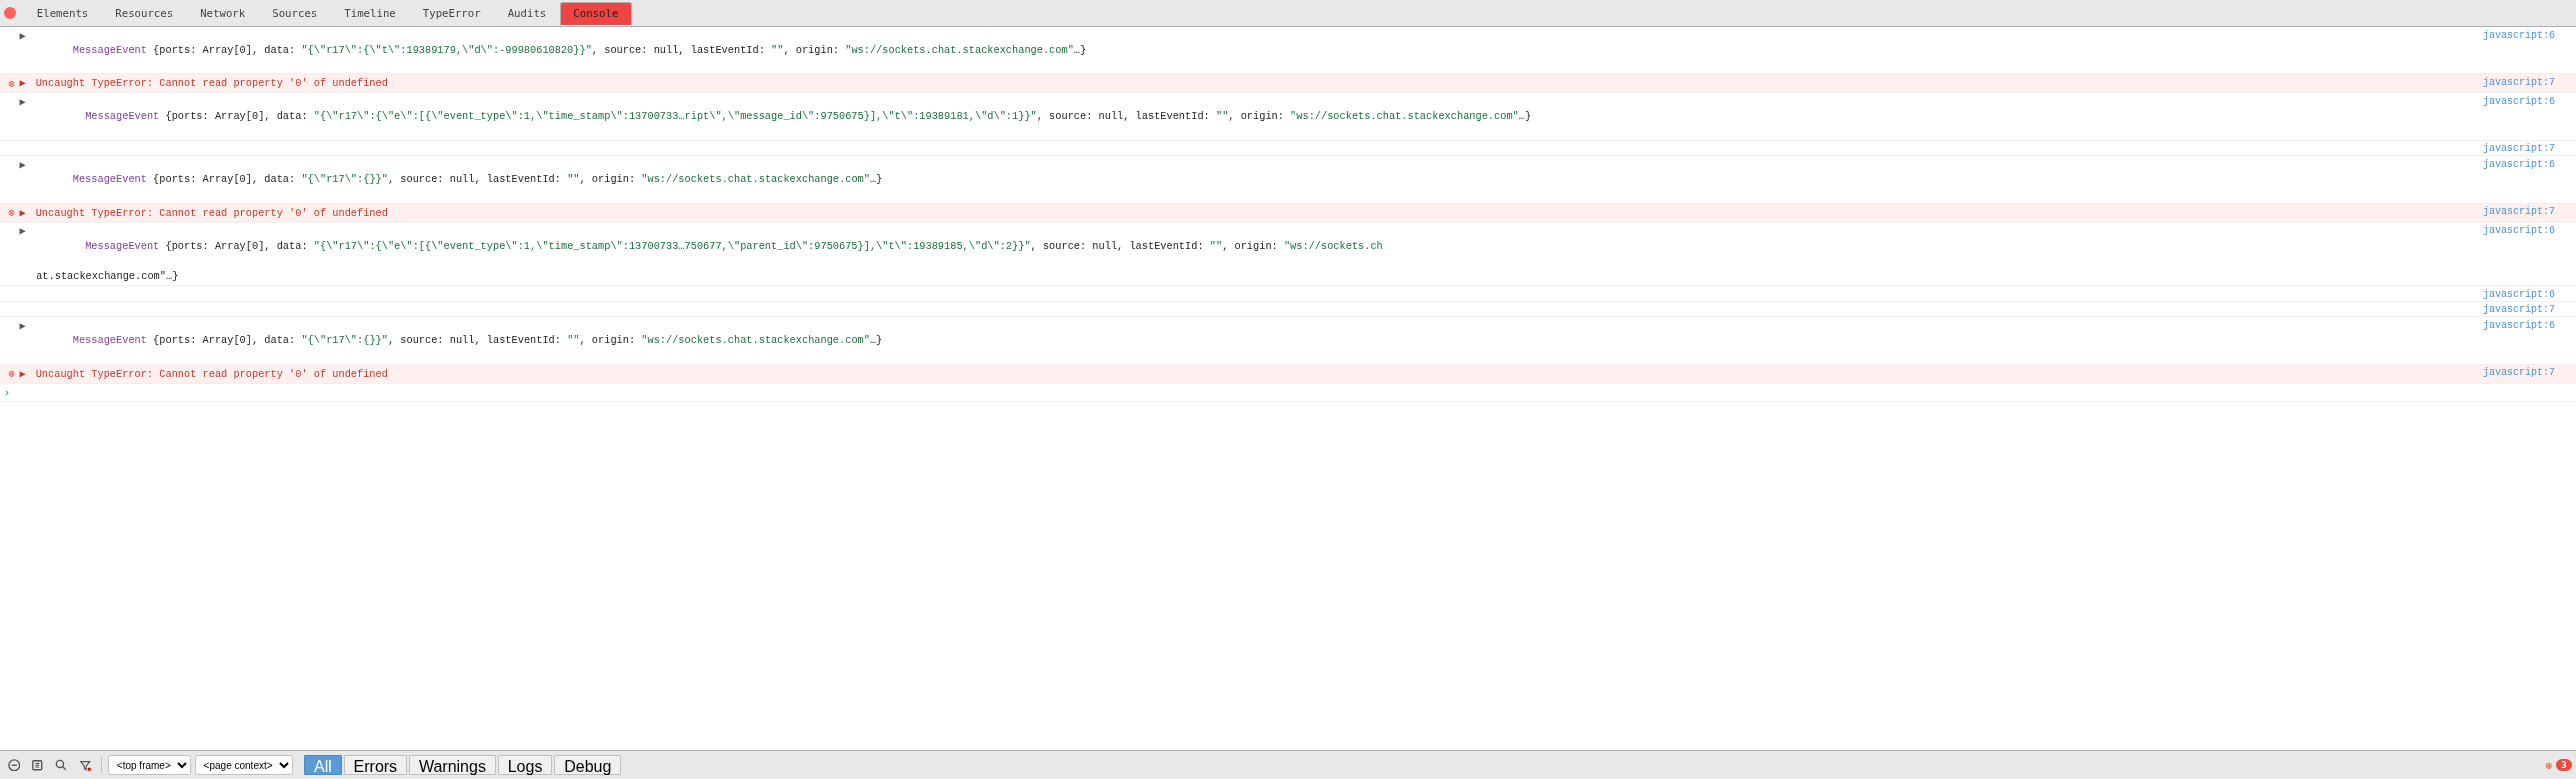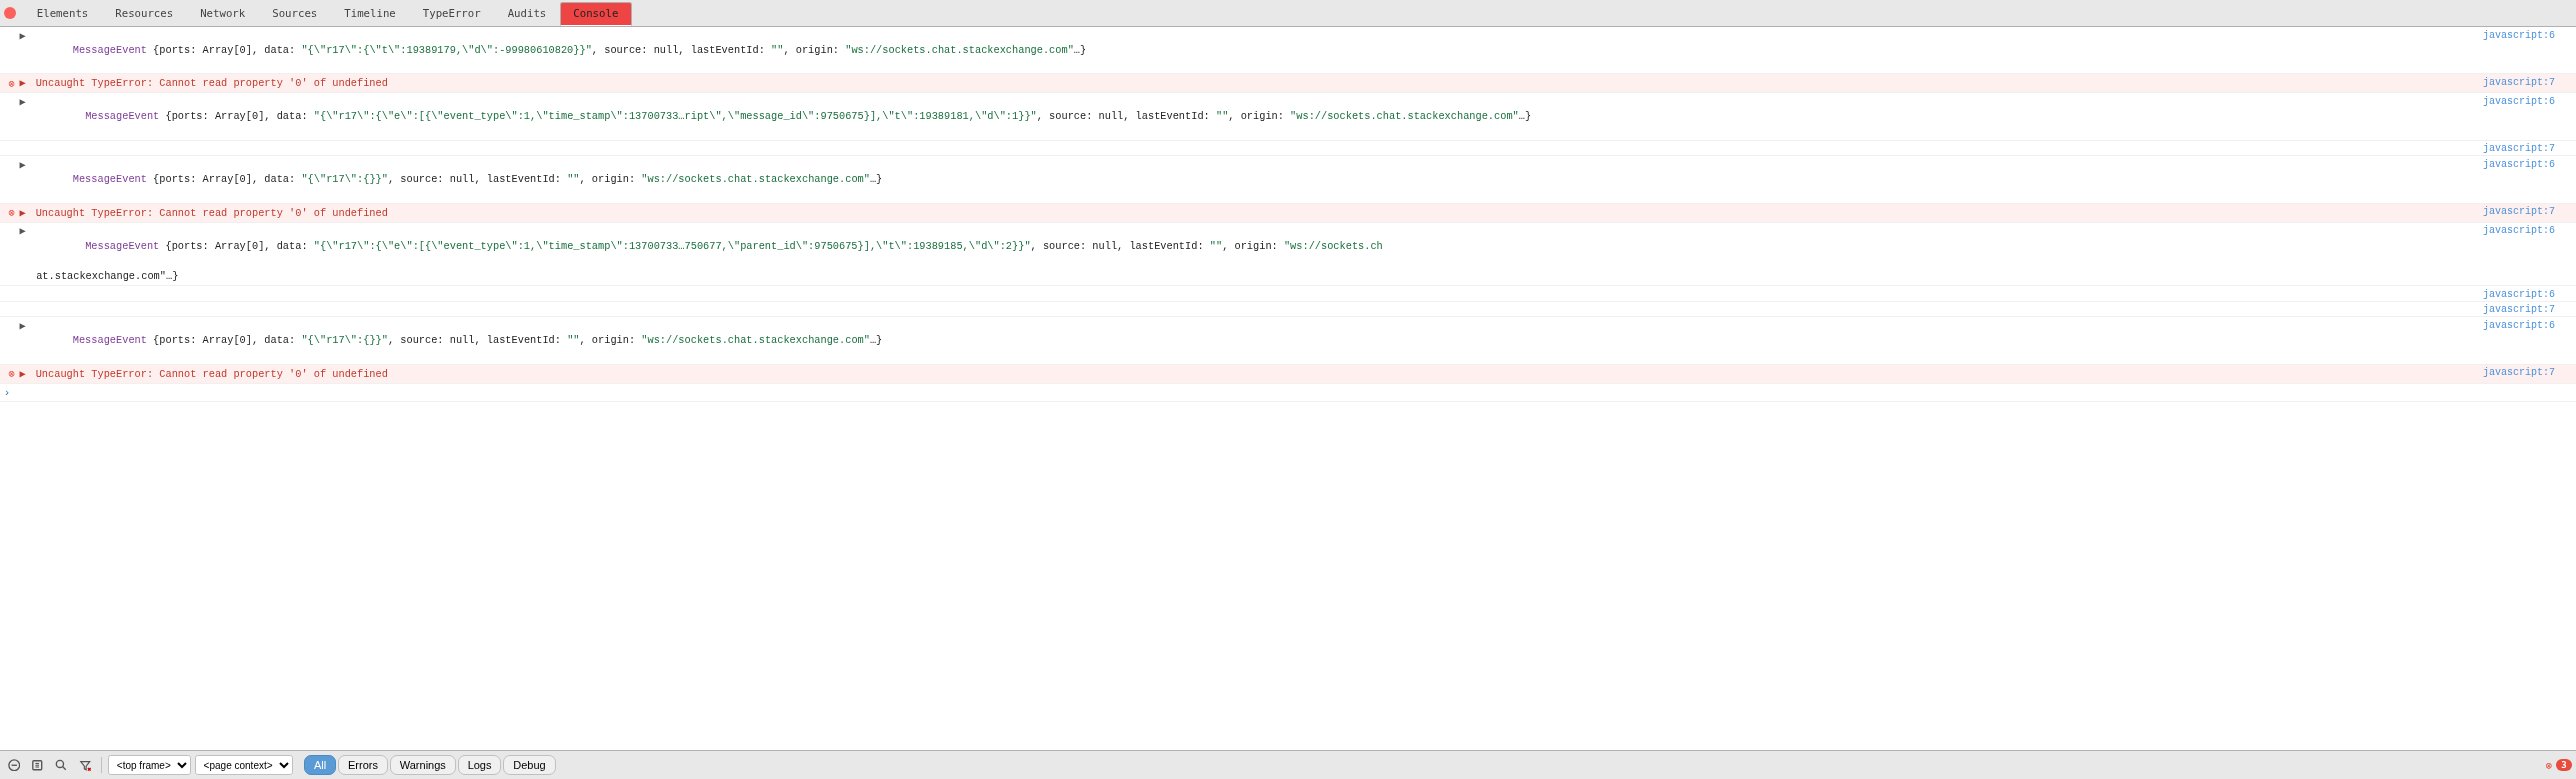--- a/index.html
+++ b/index.html
@@ -176,24 +176,24 @@
       height: 20px;
       cursor: pointer;
     }
     .filter-btns {
       display: flex;
       gap: 1.8px;
       margin-left: 7.2px;
     }
     .filter-btn {
       padding: 1.8px 9px;
-      font-size: 11px;
+      font-size: 16px;
       border: 0.9px solid #c0c0c0;
       background: #f0f0f0;
-      border-radius: 7px;
+      border-radius: 1px;
       cursor: pointer;
       height: 20px;
     }
     .filter-btn.active {
       background: #5b9bd5;
       color: #fff;
       border-color: #4a8bc4;
     }
     .error-badge {
       margin-left: auto;

